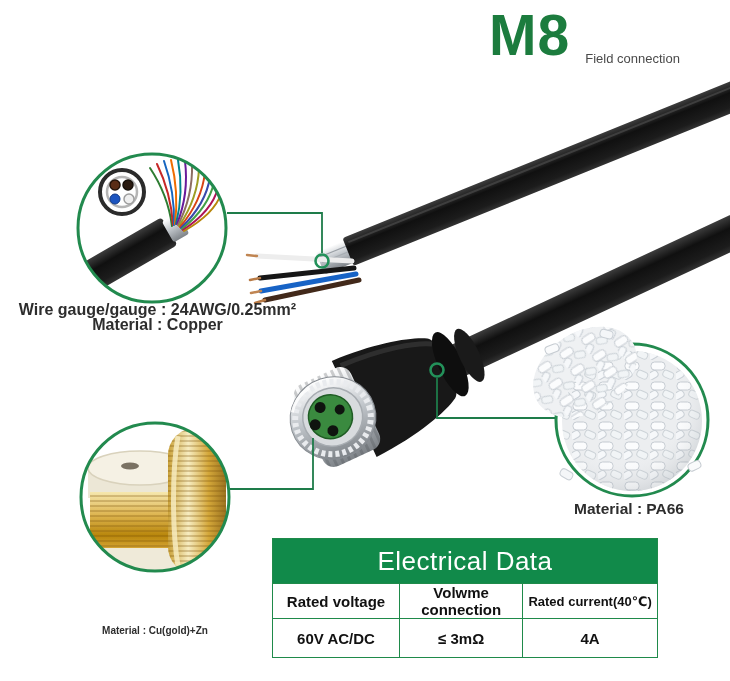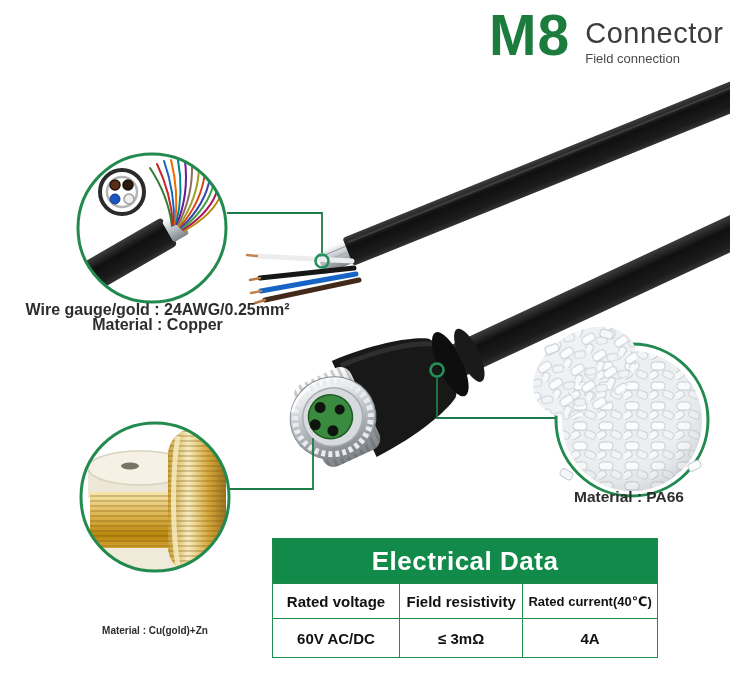--- a/index.html
+++ b/index.html
@@ -12,27 +12,27 @@
   .hdr .brand{font-size:57px;font-weight:bold;color:#1c7c3e;line-height:1.05;letter-spacing:1px;}
   .hdr .rightcol{margin-top:9px;}
   .hdr .title{font-size:29px;color:#3c3c3c;line-height:1.0;letter-spacing:0.5px;}
   .hdr .subtitle{font-size:13px;color:#4a4a4a;margin-top:3px;}
 
   
   .lbl{position:absolute;text-align:center;font-weight:bold;color:#2d2d2d;}
   .lbl.wire1{left:10px;top:301px;width:295px;font-size:16px;}
   .lbl.wire2{left:10px;top:316px;width:295px;font-size:16px;}
   .lbl.gold {left:10px;top:577px;width:290px;font-size:10px;margin-top:48px;}
-  .lbl.pa66 {left:540px;top:488px;width:178px;font-size:15.5px;}
+  .lbl.pa66 {left:540px;top:500px;width:178px;font-size:15.5px;}
 
   
   table.edata{position:absolute;left:272px;top:538px;width:386px;border-collapse:collapse;table-layout:fixed;}
   table.edata th,table.edata td{border:1.5px solid #1f8a4a;background:#fff;color:#111;
     font-weight:bold;text-align:center;vertical-align:middle;padding:0 2px;}
-  table.edata th.ttl{background:#118a4a;color:#fff;font-size:26px;font-weight:bold;
+  table.edata th.ttl{background:#118a4a;color:#fff;font-size:26px;font-weight:normal;
     height:44px;letter-spacing:0.5px;}
   table.edata tr.cols th{font-size:15px;height:34px;}
   table.edata tr.cols th.small{font-size:13px;}
   table.edata tr.vals td{font-size:15px;height:38px;}
   table.edata col.c1{width:33%;} table.edata col.c2{width:32%;} table.edata col.c3{width:35%;}
 </style>
 </head>
 <body>
 
 <div class="stage">
@@ -209,43 +209,42 @@
       <polyline points="230,489 313,489 313,438"></polyline>
       <polyline points="437,378 437,418 555,418"></polyline>
     </g>
     <circle cx="322" cy="261" r="6.5" fill="none" stroke="#23915a" stroke-width="2.6"></circle>
     <circle cx="437" cy="370" r="6.5" fill="none" stroke="#23915a" stroke-width="2.6"></circle>
   </svg>
 
   <div class="hdr">
     <div class="brand">M8</div>
     <div class="rightcol">
-      <div class="title">Connector</div>
       <div class="subtitle">Field connection</div>
     </div>
   </div>
 
-  <div class="lbl wire1">Wire gauge/gold : 24AWG/0.25mm²</div>
+  <div class="lbl wire1">Wire gauge/gauge : 24AWG/0.25mm²</div>
   <div class="lbl wire2">Material : Copper</div>
   <div class="lbl gold">Material : Cu(gold)+Zn</div>
   <div class="lbl pa66">Material : PA66</div>
 
   <table class="edata">
     <colgroup>
         <col class="c1">
         <col class="c2">
         <col class="c3">
       </colgroup>
     <thead>
       <tr>
         <th class="ttl" colspan="3">Electrical Data</th>
       </tr>
       <tr class="cols">
         <th>Rated voltage</th>
-        <th>Field resistivity</th>
+        <th>Volwme connection</th>
         <th class="small">Rated current(40℃)</th>
       </tr>
     </thead>
     <tbody>
       <tr class="vals">
         <td>60V AC/DC</td>
         <td>≤ 3mΩ</td>
         <td>4A</td>
       </tr>
     </tbody>

